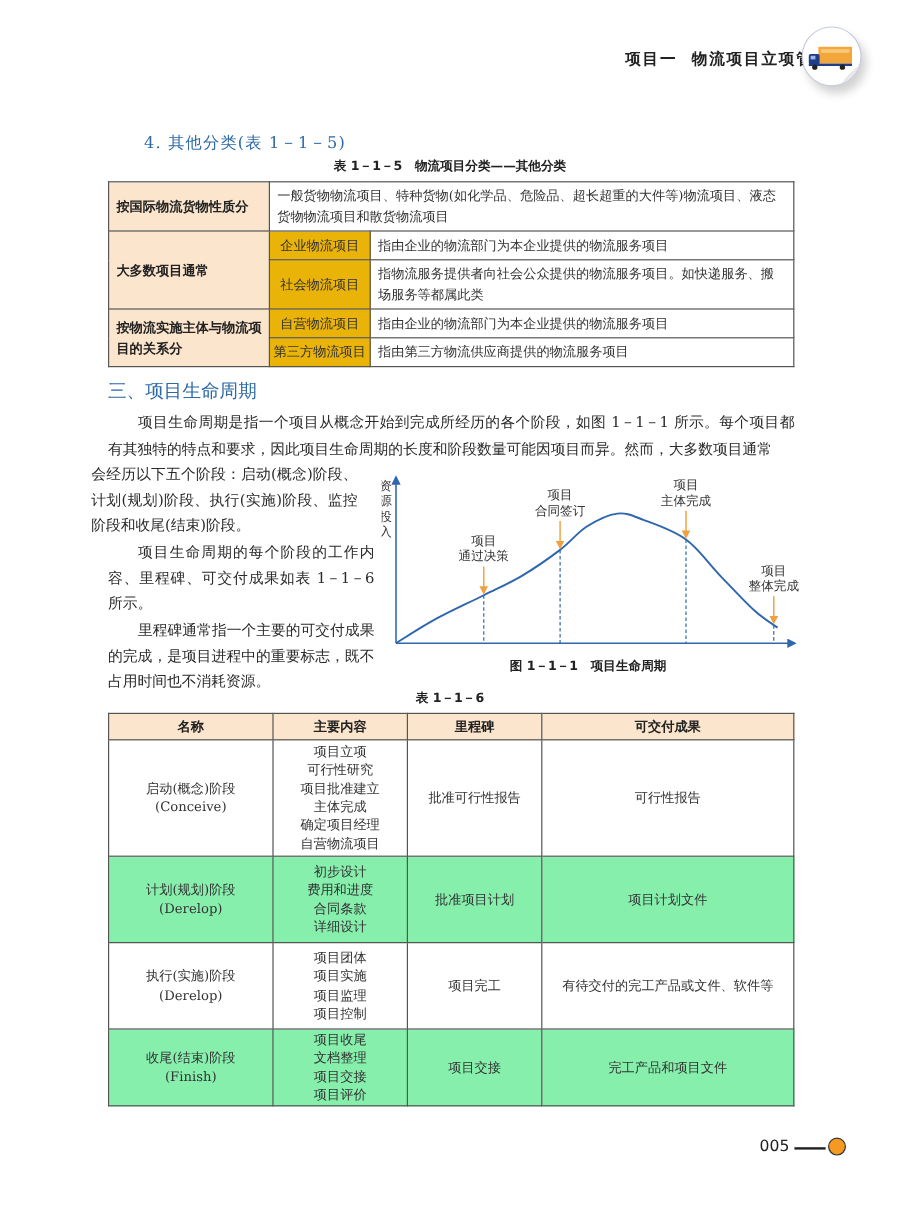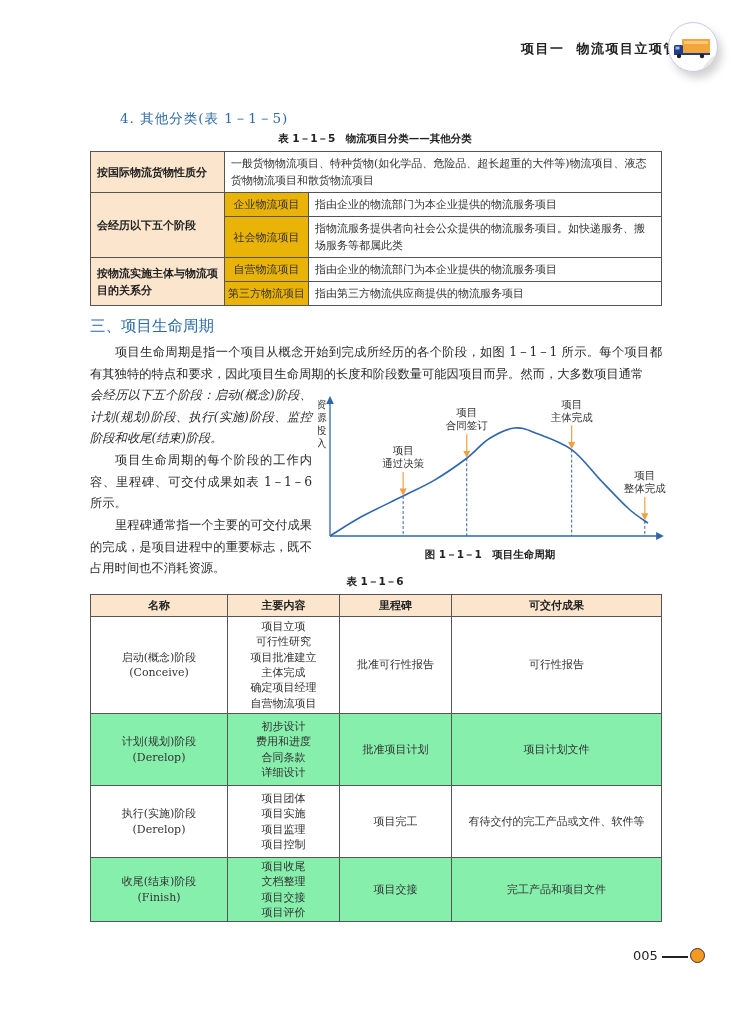--- a/index.html
+++ b/index.html
@@ -45,21 +45,21 @@
   .sec3-title {
     position: absolute; left: 90px; top: 316px;
     font-family: "DejaVu Sans", "Liberation Sans", sans-serif;
     font-size: 15.5px; color: #2d6aa6;
   }
   .para {
     position: absolute; font-size: 12.3px; line-height: 21.6px; color: #2a2a2a;
     text-align: justify;
   }
   .p1 { left: 90px; top: 342px; width: 572px; }
-  .p1-left { left: 90px; top: 385px; width: 222px; font-style: italic; }
+  .p1-left { left: 76px; top: 385px; width: 222px; }
   .p2 { left: 90px; top: 450px; width: 222px; text-indent: 25px; }
   .p3 { left: 90px; top: 515px; width: 222px; text-indent: 25px; }
   .indent { text-indent: 25px; }
 
   
   .chart { position: absolute; left: 318px; top: 394px; width: 348px; height: 150px; }
   .chart text { font-family: "DejaVu Serif", "Liberation Serif", serif; font-size: 10.5px; fill: #333; }
 
   
   .t2 { left: 90px; top: 594px; width: 572px; font-size: 11px; }
@@ -106,21 +106,21 @@
 <div class="sec4-title">4. 其他分类(表 1－1－5)</div>
 <div class="caption" style="left:250px; top:132px; width:250px;">表 1－1－5　物流项目分类——其他分类</div>
 
 <table class="t1">
   <tbody>
       <tr>
     <td class="cat">按国际物流货物性质分</td>
     <td class="desc" colspan="2">一般货物物流项目、特种货物(如化学品、危险品、超长超重的大件等)物流项目、液态货物物流项目和散货物流项目</td>
   </tr>
   <tr>
-    <td class="cat" rowspan="2">会经历以下五个阶段</td>
+    <td class="cat" rowspan="2">大多数项目通常</td>
     <td class="sub">企业物流项目</td>
     <td class="desc">指由企业的物流部门为本企业提供的物流服务项目</td>
   </tr>
   <tr>
     <td class="sub">社会物流项目</td>
     <td class="desc">指物流服务提供者向社会公众提供的物流服务项目。如快递服务、搬场服务等都属此类</td>
   </tr>
   <tr>
     <td class="cat" rowspan="2">按物流实施主体与物流项目的关系分</td>
     <td class="sub">自营物流项目</td>

